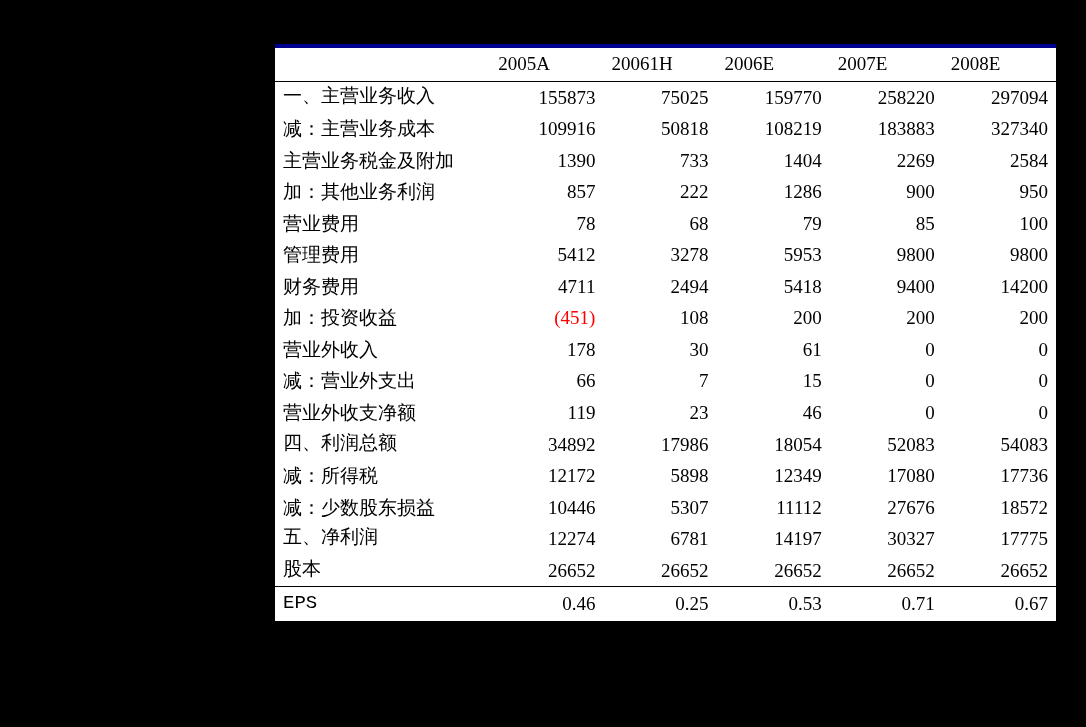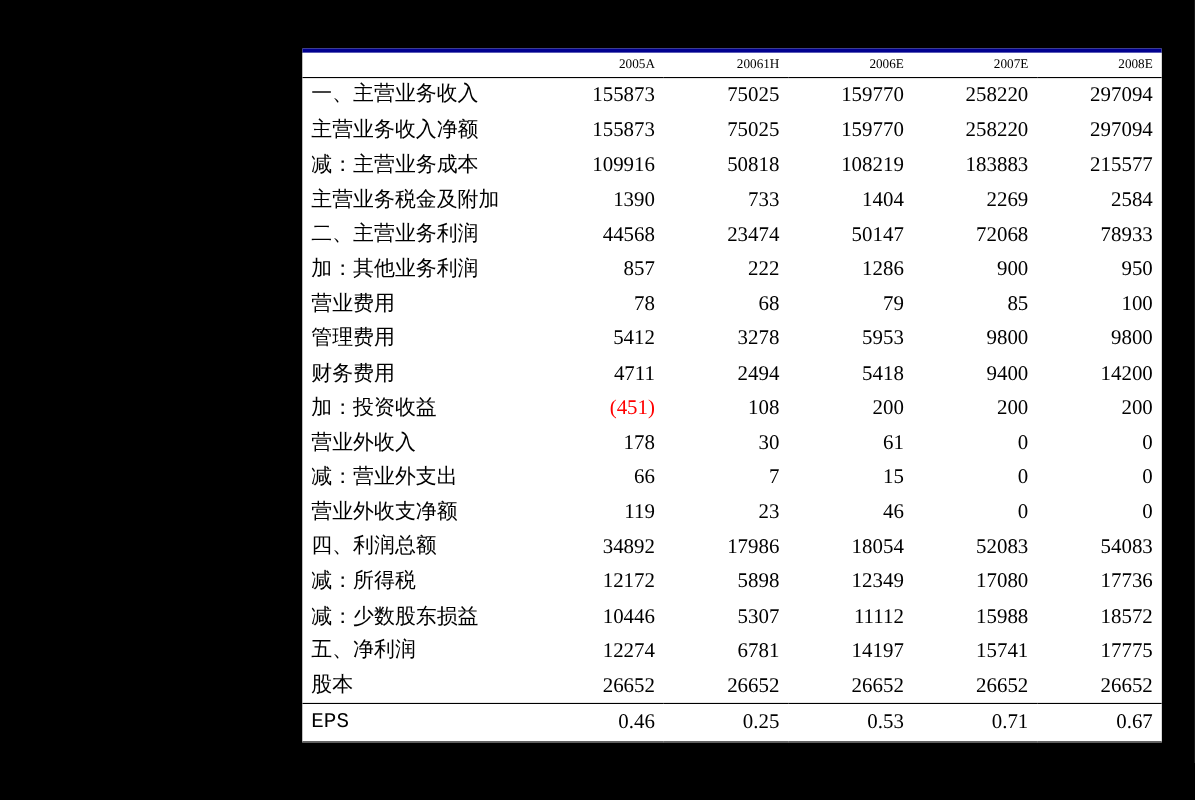--- a/index.html
+++ b/index.html
@@ -40,24 +40,24 @@
   }
   table.fin td, table.fin th {
     padding: 2px 8px 2px 8px;
     line-height: 1.45;
     font-weight: normal;
     white-space: nowrap;
   }
   .col-label { width: 215px; text-align: left; }
   .col-num { width: 113px; text-align: right; }
   thead tr.header-row td {
-    text-align: right;
+    text-align: left;
     border-bottom: 1.5px solid #000000;
     padding-bottom: 3px;
-    font-size: 12px;
+    font-size: 19px;
   }
   thead tr.header-row td.col-label { border-bottom: 1.5px solid #000000; }
   tbody td { text-align: right; }
   tbody td.col-label { text-align: left; }
   .ind0 { padding-left: 6px; font-family: Liberation Mono, monospace; }
   .ind1 { padding-left: 24px; }
   .ind2 { padding-left: 42px; }
   .neg { color: #ff0000; font-family: Liberation Serif, serif; }
   tr.last-row td {
     border-top: 1.5px solid #000000;
@@ -95,52 +95,36 @@
       <tbody id="table-body">
           <tr>
             <td class="col-label ind0">一、主营业务收入</td>
             <td class="col-num">155873</td>
             <td class="col-num">75025</td>
             <td class="col-num">159770</td>
             <td class="col-num">258220</td>
             <td class="col-num">297094</td>
           </tr>
           <tr>
-            <td class="col-label ind1">主营业务收入净额</td>
-            <td class="col-num">155873</td>
-            <td class="col-num">75025</td>
-            <td class="col-num">159770</td>
-            <td class="col-num">258220</td>
-            <td class="col-num">297094</td>
-          </tr>
-          <tr>
             <td class="col-label ind1">减：主营业务成本</td>
             <td class="col-num">109916</td>
             <td class="col-num">50818</td>
             <td class="col-num">108219</td>
             <td class="col-num">183883</td>
-            <td class="col-num">215577</td>
+            <td class="col-num">327340</td>
           </tr>
           <tr>
             <td class="col-label ind2">主营业务税金及附加</td>
             <td class="col-num">1390</td>
             <td class="col-num">733</td>
             <td class="col-num">1404</td>
             <td class="col-num">2269</td>
             <td class="col-num">2584</td>
           </tr>
           <tr>
-            <td class="col-label ind0">二、主营业务利润</td>
-            <td class="col-num">44568</td>
-            <td class="col-num">23474</td>
-            <td class="col-num">50147</td>
-            <td class="col-num">72068</td>
-            <td class="col-num">78933</td>
-          </tr>
-          <tr>
             <td class="col-label ind1">加：其他业务利润</td>
             <td class="col-num">857</td>
             <td class="col-num">222</td>
             <td class="col-num">1286</td>
             <td class="col-num">900</td>
             <td class="col-num">950</td>
           </tr>
           <tr>
             <td class="col-label ind2">营业费用</td>
             <td class="col-num">78</td>
@@ -211,29 +195,29 @@
             <td class="col-num">5898</td>
             <td class="col-num">12349</td>
             <td class="col-num">17080</td>
             <td class="col-num">17736</td>
           </tr>
           <tr>
             <td class="col-label ind1">减：少数股东损益</td>
             <td class="col-num">10446</td>
             <td class="col-num">5307</td>
             <td class="col-num">11112</td>
-            <td class="col-num">15988</td>
+            <td class="col-num">27676</td>
             <td class="col-num">18572</td>
           </tr>
           <tr>
             <td class="col-label ind0">五、净利润</td>
             <td class="col-num">12274</td>
             <td class="col-num">6781</td>
             <td class="col-num">14197</td>
-            <td class="col-num">15741</td>
+            <td class="col-num">30327</td>
             <td class="col-num">17775</td>
           </tr>
           <tr>
             <td class="col-label ind0">股本</td>
             <td class="col-num">26652</td>
             <td class="col-num">26652</td>
             <td class="col-num">26652</td>
             <td class="col-num">26652</td>
             <td class="col-num">26652</td>
           </tr>

